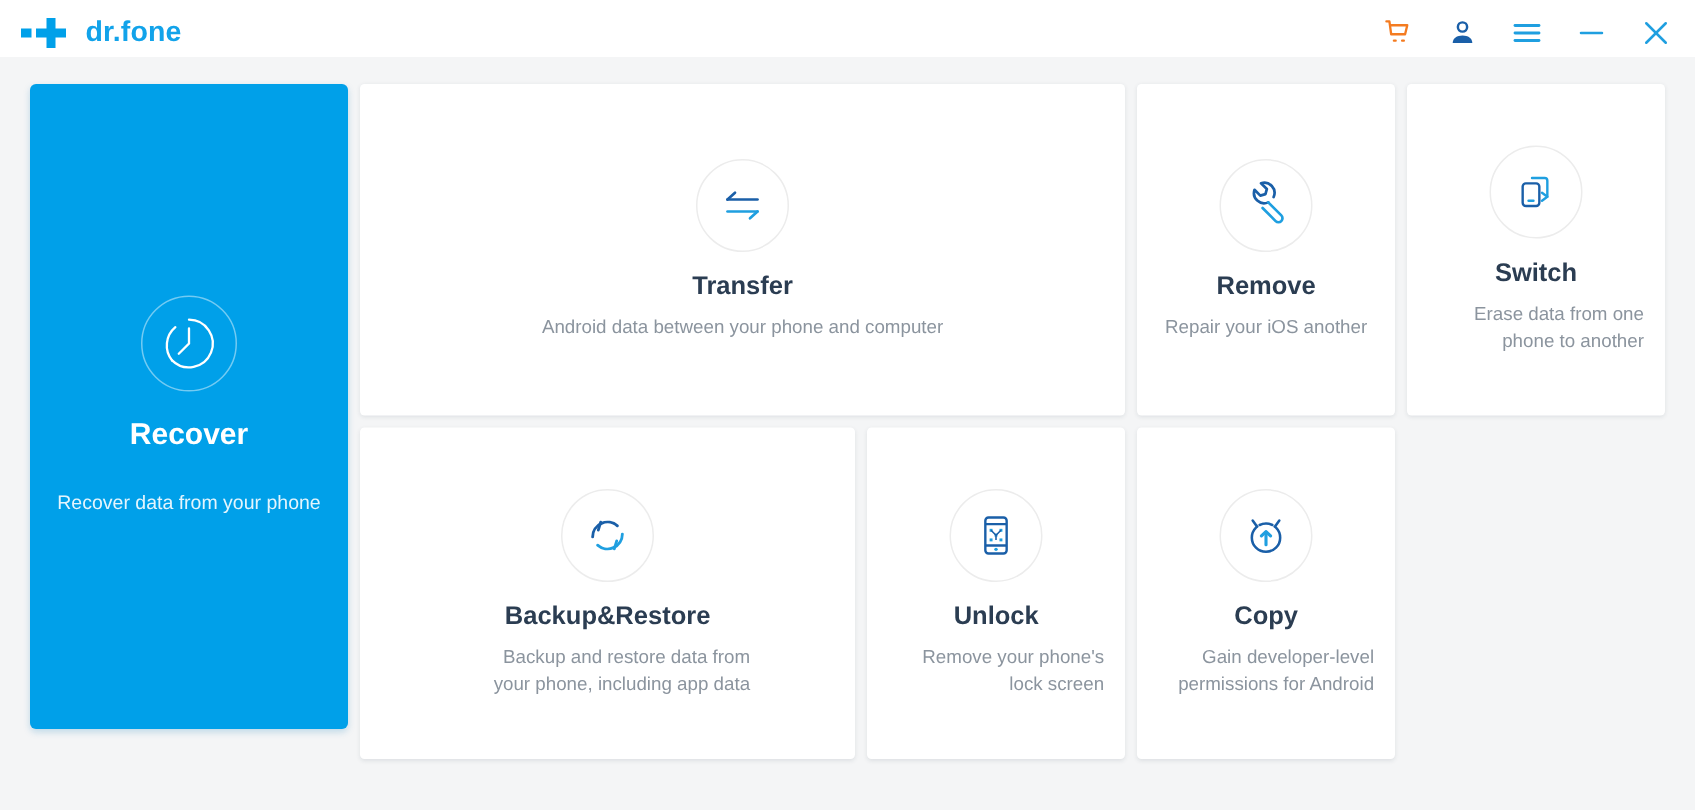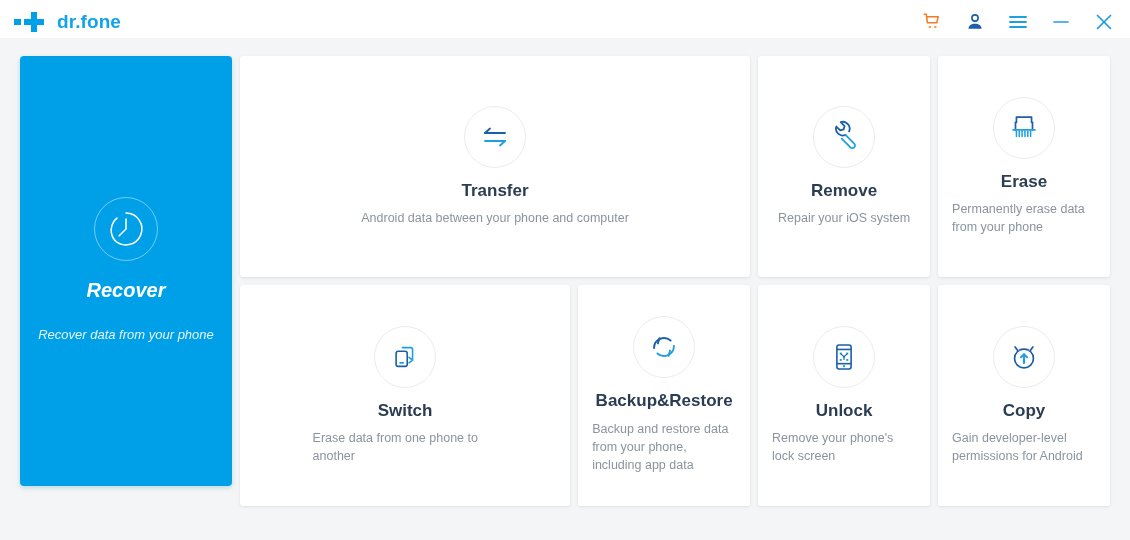--- a/index.html
+++ b/index.html
@@ -74,34 +74,33 @@
   }
 
   .card {
     background: #ffffff;
     border-radius: 3px;
     box-shadow: 0 1px 3px rgba(30, 45, 65, .10);
     display: flex;
     flex-direction: column;
     align-items: center;
     justify-content: center;
-    text-align: left;
+    text-align: right;
     cursor: pointer;
     padding: 10px 14px;
   }
 
   
   .card-featured {
     width: 212px;
     flex: 0 0 212px;
     background: #00a0e9;
     height: 430px;
     border-radius: 4px;
     box-shadow: 0 2px 5px rgba(0, 120, 180, .22);
-    font-style: italic;
   }
 
   .card-featured .tile-title { color: #ffffff; font-size: 20px; }
   .card-featured .tile-desc  { color: #e4f5fd; font-size: 13px; margin-top: 16px; }
 
   .grid {
     flex: 1;
     display: grid;
     grid-template-columns: 1.92fr 1fr 1fr 1fr;
     grid-template-rows: 1fr 1fr;
@@ -230,43 +229,23 @@
     </div>
 
     <div class="card">
       <div class="tile-icon">
         <svg width="34" height="34" viewBox="0 0 36 36" fill="none" stroke="#1a5fa8" stroke-width="1.9" stroke-linecap="round" stroke-linejoin="round">
           <path d="M19.6 15.8a7.2 7.2 0 0 1-9.7-8.9l4.1 4.1 3.6-1 1-3.6-4.1-4.1a7.2 7.2 0 0 1 8.9 9.7"></path>
           <path d="M19.6 15.8l9.2 9.2a2.8 2.8 0 1 1-4 4l-9.2-9.2" stroke="#1f9fe0"></path>
         </svg>
       </div>
       <div class="tile-title">Remove</div>
-      <div class="tile-desc">Repair your iOS system</div>
-    </div>
-
-    <div class="card">
-      <div class="tile-icon">
-        <svg width="34" height="34" viewBox="0 0 36 36" fill="none" stroke="#1a5fa8" stroke-width="1.8" stroke-linecap="round" stroke-linejoin="round">
-          <path d="M10 12V6.5h16V12"></path>
-          <path d="M9 12v8"></path>
-            <path d="M27 12v8"></path>
-          <path d="M6.5 20h23" stroke="#1f9fe0" stroke-width="2"></path>
-          <g stroke="#1f9fe0" stroke-width="1.6">
-            <line x1="10" y1="21.5" x2="10" y2="27"></line>
-            <line x1="13" y1="21.5" x2="13" y2="27"></line>
-            <line x1="16" y1="21.5" x2="16" y2="27"></line>
-            <line x1="19" y1="21.5" x2="19" y2="27"></line>
-            <line x1="22" y1="21.5" x2="22" y2="27"></line>
-            <line x1="25" y1="21.5" x2="25" y2="27"></line>
-          </g>
-        </svg>
-      </div>
-      <div class="tile-title">Erase</div>
-      <div class="tile-desc" style="max-width:185px">Permanently erase data from your phone</div>
-    </div>
+      <div class="tile-desc">Repair your iOS another</div>
+    </div>
+
 
     <div class="card">
       <div class="tile-icon">
         <svg width="32" height="32" viewBox="0 0 36 36" fill="none" stroke="#1f9fe0" stroke-width="1.8" stroke-linecap="round" stroke-linejoin="round">
           <path d="M15 7.5h9.5a2 2 0 0 1 2 2v12"></path>
           <path d="M22.5 18.5l4 3 -4 3" fill="none"></path>
           <rect x="8" y="11.5" width="12.5" height="17" rx="2.4" stroke="#1a5fa8" fill="#ffffff"></rect>
           <line x1="12.4" y1="24.6" x2="16.1" y2="24.6" stroke="#1f9fe0"></line>
         </svg>
       </div>

